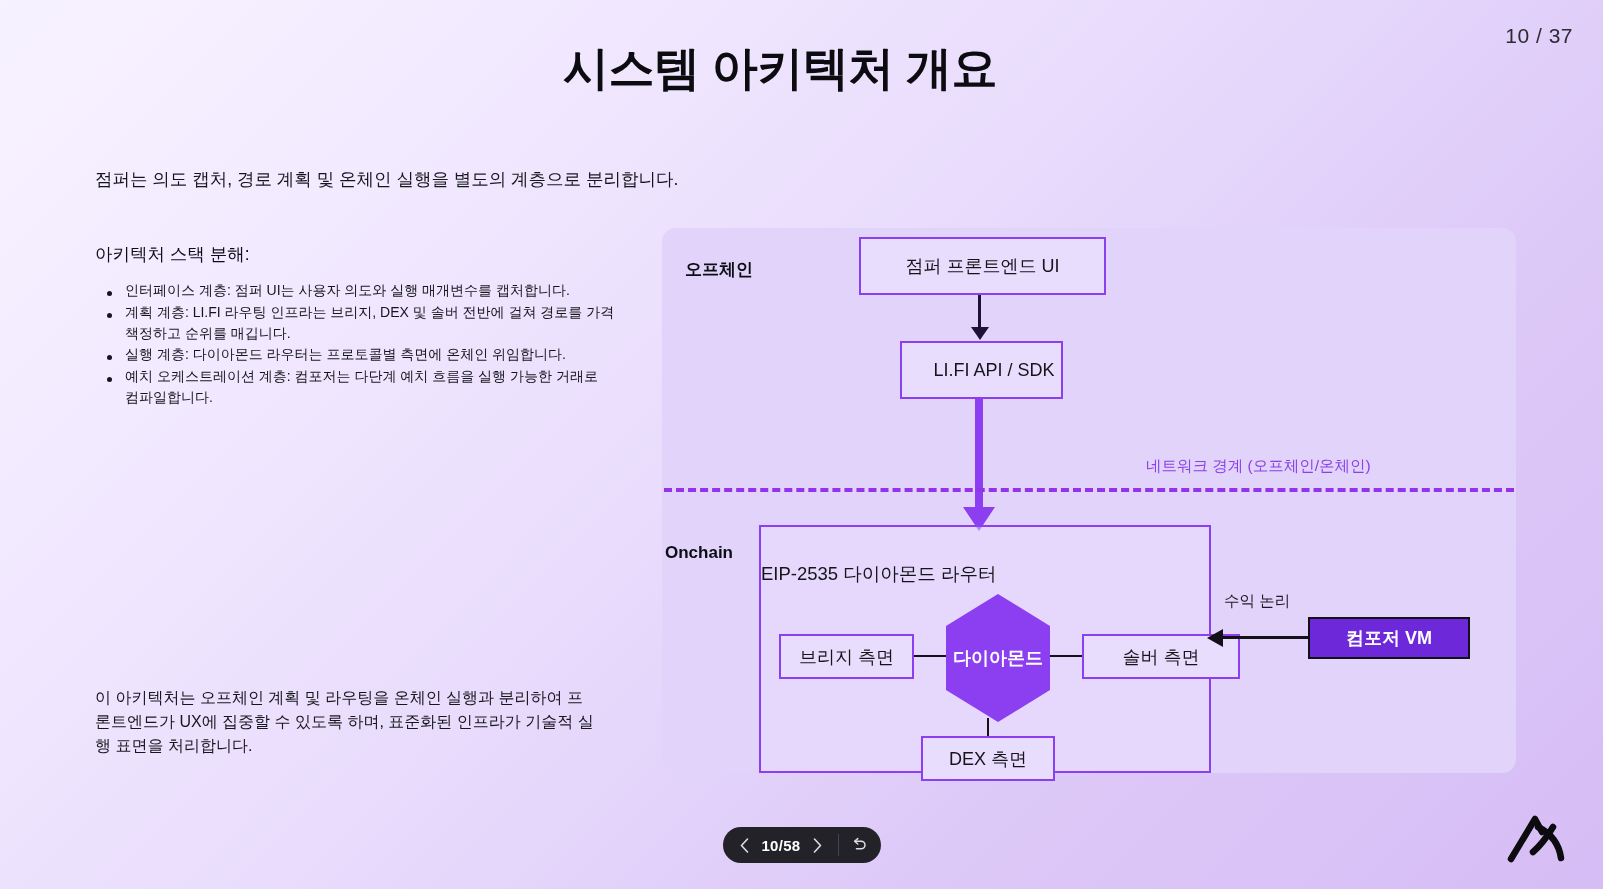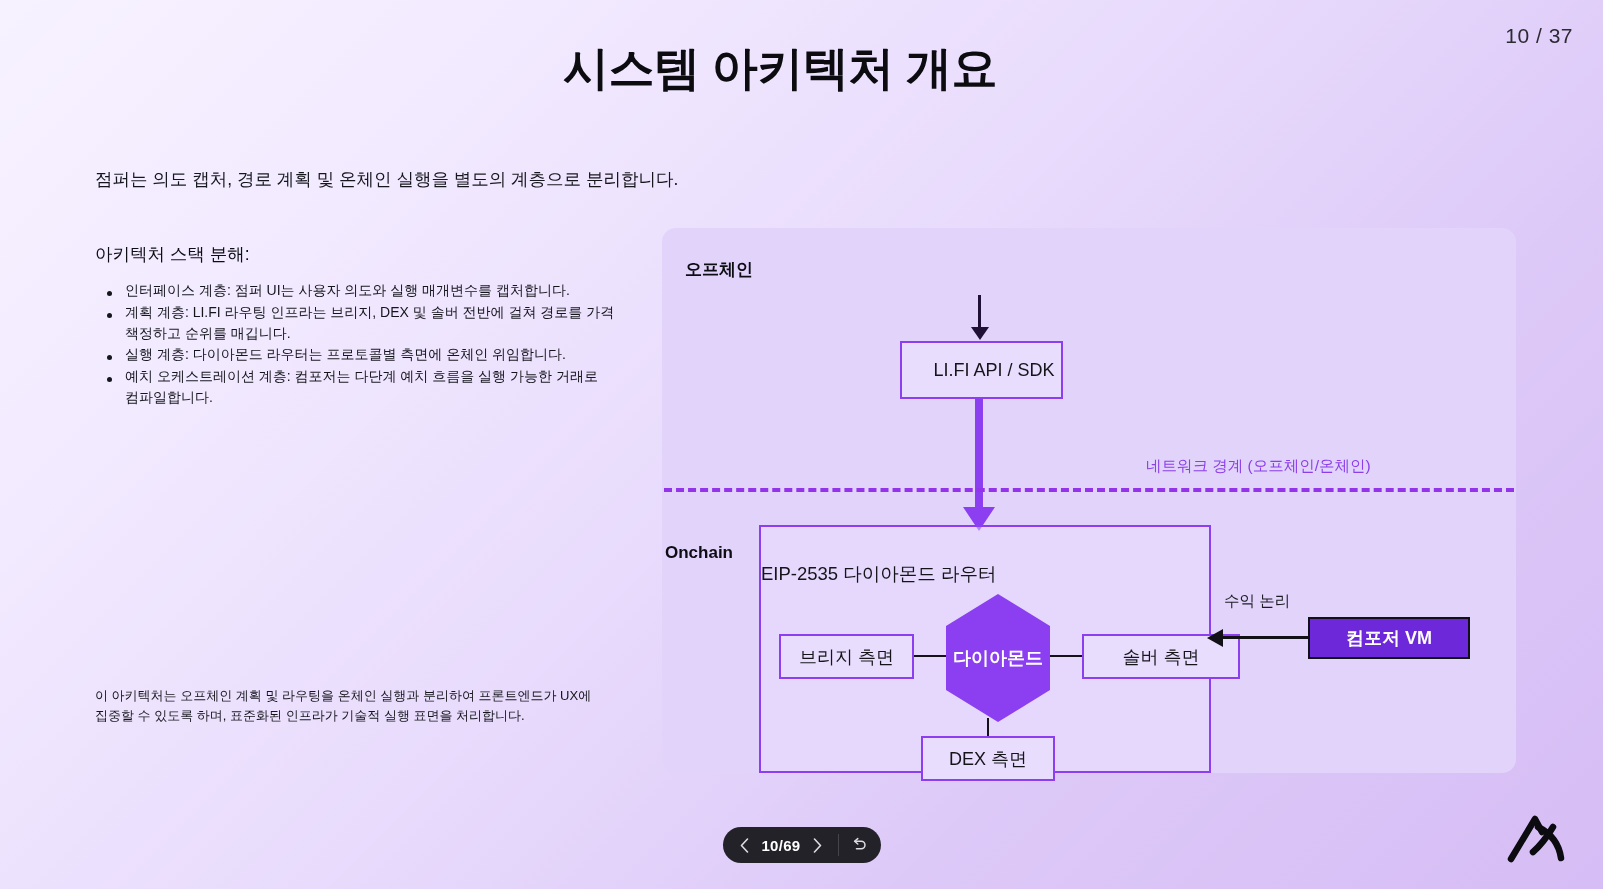--- a/index.html
+++ b/index.html
@@ -70,21 +70,21 @@
     position: absolute;
     left: -16px; top: 11px;
     width: 5px; height: 5px;
     border-radius: 50%;
     background: #15151c;
   }
   #summary-paragraph {
     position: absolute;
     left: 95px; top: 686px;
     width: 500px;
-    font-size: 13px;
+    font-size: 16px;
     line-height: 1.5;
     color: #15151c;
   }
 
   
   #diagram-panel {
     position: absolute;
     left: 662px; top: 228px;
     width: 854px; height: 545px;
     background: #e2d3fb;
@@ -306,20 +306,21 @@
   </ul>
 </div>
 
 <p id="summary-paragraph">이 아키텍처는 오프체인 계획 및 라우팅을 온체인 실행과 분리하여 프론트엔드가 UX에 집중할 수 있도록 하며, 표준화된 인프라가 기술적 실행 표면을 처리합니다.</p>
 
 <div id="diagram-panel">
 
   <div class="zone-label" id="offchain-label">오프체인</div>
   <div class="zone-label" id="onchain-label">Onchain</div>
 
+  <div class="node-box" id="node-frontend">점퍼 프론트엔드 UI</div>
   <div id="arrow-frontend-lifi"></div>
   <div class="node-box" id="node-lifi">LI.FI API / SDK</div>
 
   <div id="arrow-lifi-onchain"></div>
 
   <div id="network-boundary"></div>
   <div id="network-boundary-label">네트워크 경계 (오프체인/온체인)</div>
 
   <div id="onchain-container">
     <div id="onchain-title">EIP-2535 다이아몬드 라우터</div>
@@ -339,21 +340,21 @@
   <div id="arrow-composer-solver"></div>
   <div id="node-composer">컴포저 VM</div>
 </div>
 
 <div id="bottom-nav">
   <button class="nav-btn">
     <svg width="9" height="15" viewBox="0 0 9 15" fill="none" aria-hidden="true">
       <path d="M7.5 1L1.5 7.5L7.5 14" stroke="#dcdce2" stroke-width="1.6" stroke-linecap="round" stroke-linejoin="round"></path>
     </svg>
   </button>
-  <span id="nav-pages">10/69</span>
+  <span id="nav-pages">10/58</span>
   <button class="nav-btn">
     <svg width="9" height="15" viewBox="0 0 9 15" fill="none" aria-hidden="true">
       <path d="M1.5 1L7.5 7.5L1.5 14" stroke="#dcdce2" stroke-width="1.6" stroke-linecap="round" stroke-linejoin="round"></path>
     </svg>
   </button>
   <div id="nav-divider"></div>
   <button class="nav-btn">
     <svg width="18" height="18" viewBox="0 0 18 18" fill="none" aria-hidden="true">
       <path d="M5.2 5.2H11.2C13.4 5.2 15 6.9 15 9C15 11.1 13.4 12.8 11.2 12.8H6.5" stroke="#dcdce2" stroke-width="1.5" stroke-linecap="round"></path>
       <path d="M7.8 2.6L4.6 5.3L7.8 8" stroke="#dcdce2" stroke-width="1.5" stroke-linecap="round" stroke-linejoin="round"></path>

